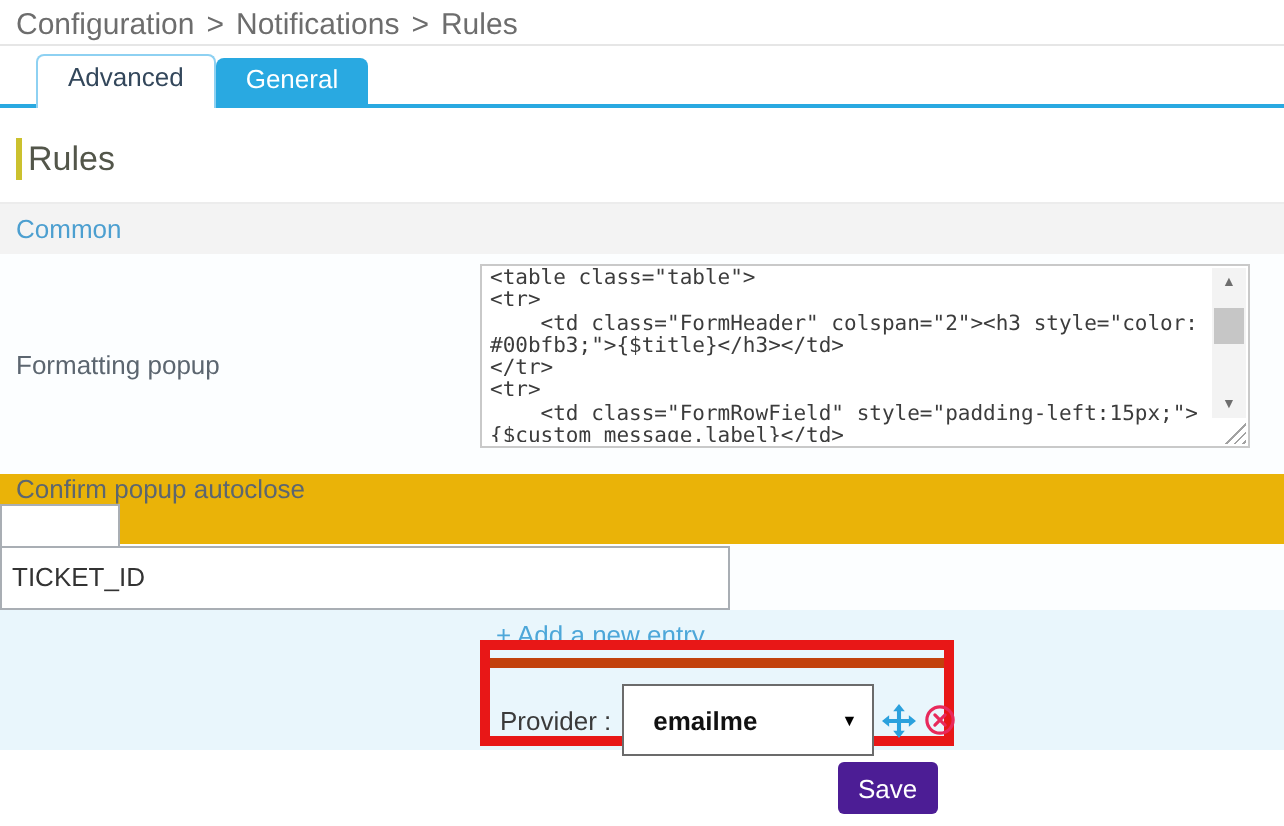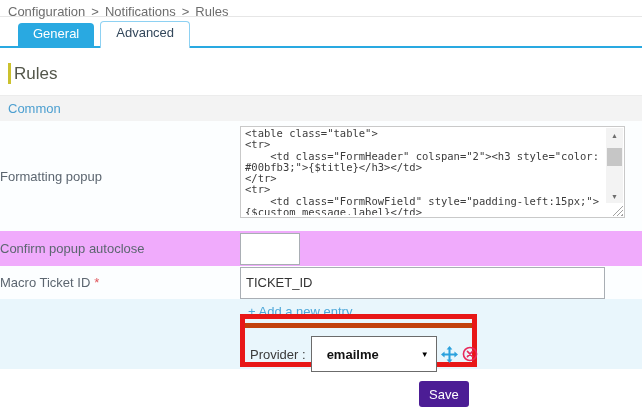--- a/index.html
+++ b/index.html
@@ -4,21 +4,21 @@
 <style>
   * { box-sizing: border-box; }
   html,body { margin:0; padding:0; }
   body {
     width:642px; height:413px; position:relative; overflow:hidden;
     background:#ffffff; font-family:"Liberation Sans", sans-serif;
     color:#5c6670; font-size:13px;
   }
   
   .breadcrumb {
-    height:17px; padding:4px 0 0 8px; font-size:13px; color:#6d6d6d;
+    height:23px; padding:4px 0 0 8px; font-size:15px; color:#6d6d6d;
     border-bottom:1px solid #e6e6e6; white-space:nowrap;
   }
   .breadcrumb .sep { margin:0 6px; color:#6d6d6d; }
   
   .tabs {
     display:flex; align-items:flex-end; padding-left:18px; margin-top:7px;
     border-bottom:2px solid #29a9e1; height:24px;
   }
   .tab {
     font-size:13px; padding:4px 15px 5px 15px; border-radius:4px 4px 0 0;
@@ -35,25 +35,25 @@
     border-left:3px solid #cbc12e; padding-left:3px; width:max-content; font-weight:400;
   }
   
   .section-header {
     margin-top:11px; height:26px; background:#f3f3f3; color:#4c9fd0;
     display:flex; align-items:center; padding-left:8px; border-top:1px solid #ececec;
   }
   
   .frow { display:flex; width:642px; }
   .row-formatting { height:110px; background:#fcfeff; }
-  .row-confirm    { height:35px;  background:#f0abfc; }
+  .row-confirm    { height:35px;  background:#eab308;flex-direction:column; }
   .row-macro      { height:33px;  background:#fcfeff; }
   .row-chain      { height:70px;  background:#e9f6fc; position:relative; }
   .rlabel {
-    width:240px; flex-shrink:0; display:flex; align-items:center;
+    width:240px; flex-shrink:0; padding-left:8px; display:flex; align-items:center;
     color:#5c6670; font-size:13px;
   }
   .rcontent { flex:1; position:relative; display:flex; align-items:center; }
   .required { color:#e0565c; margin-left:4px; }
   
   .codebox {
     width:385px; height:92px; border:1px solid #c9c9c9; background:#fff;
     position:absolute; left:0; top:5px;
   }
   .code-text {
@@ -107,22 +107,22 @@
   }
 </style>
 </head>
 <body>
 
 <div class="breadcrumb">
   <span>Configuration</span><span class="sep">&gt;</span><span>Notifications</span><span class="sep">&gt;</span><span>Rules</span>
 </div>
 
 <div class="tabs">
+  <div class="tab tab-advanced">Advanced</div>
   <div class="tab tab-general">General</div>
-  <div class="tab tab-advanced">Advanced</div>
 </div>
 
 <h2 class="page-title">Rules</h2>
 
 <div class="section-header">
   <span>Common</span>
 </div>
 
 <div class="frow row-formatting">
   <div class="rlabel">Formatting popup</div>
@@ -147,24 +147,20 @@
 </div>
 
 <div class="frow row-confirm">
   <div class="rlabel">Confirm popup autoclose</div>
   <div class="rcontent">
     <input class="tinput confirm-input" type="text" value="" style="">
   </div>
 </div>
 
 <div class="frow row-macro">
-  <div class="rlabel">
-    <span>Macro Ticket ID</span>
-    <span class="required">*</span>
-  </div>
   <div class="rcontent">
     <input class="tinput macro-input" type="text" value="TICKET_ID" style="">
   </div>
 </div>
 
 <div class="frow row-chain">
 
   <a class="add-entry">+ Add a new entry</a>
 
   <div class="highlight-box">

